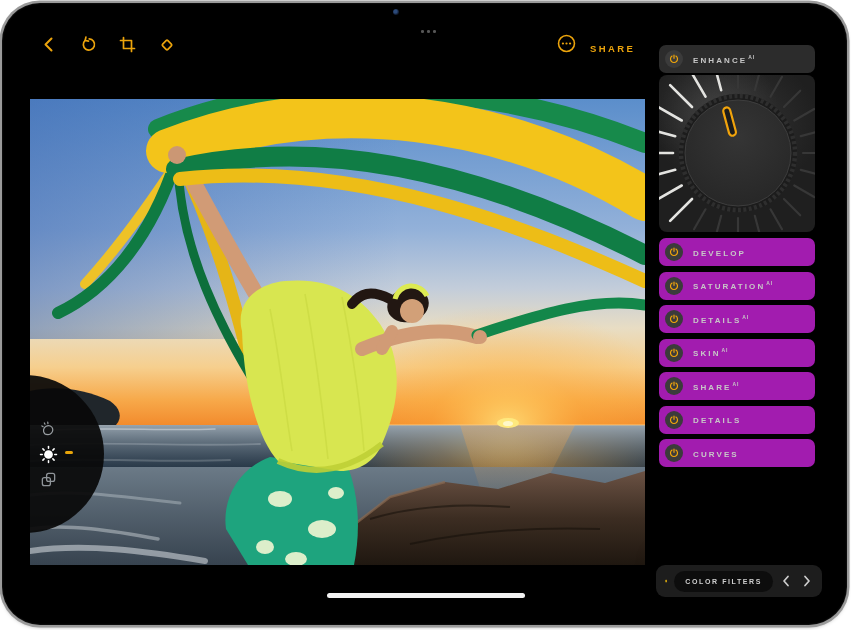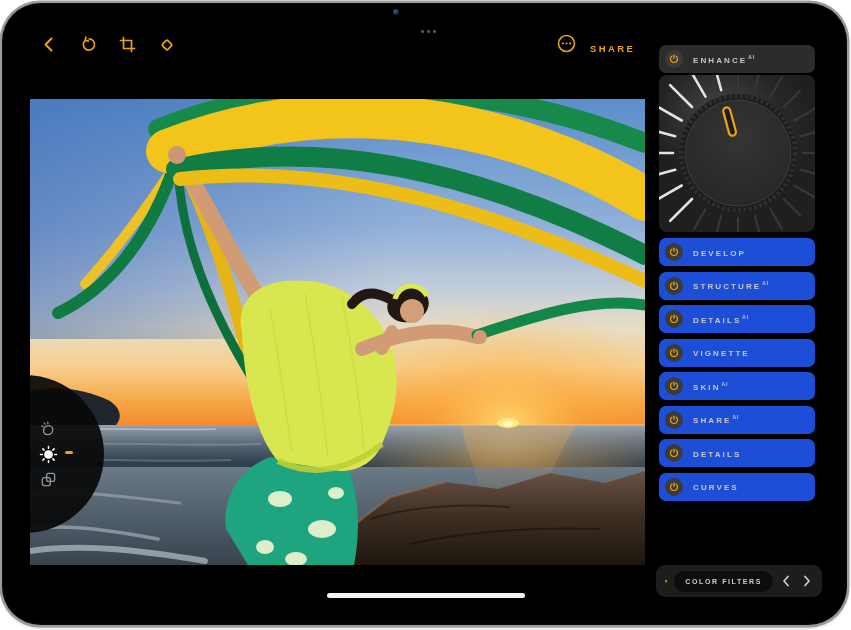--- a/index.html
+++ b/index.html
@@ -27,21 +27,21 @@
   .wheel-icon{position:absolute;width:20px;height:20px;display:flex;align-items:center;justify-content:center;cursor:pointer;}
   .wheel-tick{position:absolute;left:35px;top:352px;width:8px;height:3px;border-radius:2px;background:#e8a50a;}
 
   
   .enhance-header{position:absolute;left:659px;top:45px;width:156px;height:28px;border-radius:7px;
                   background:#2c2c2c;display:flex;align-items:center;padding-left:6px;box-sizing:border-box;}
   .knob-panel{position:absolute;left:659px;top:75px;width:156px;height:157px;border-radius:8px;overflow:hidden;
               background:radial-gradient(95px 85px at 34% 22%, rgba(255,255,255,.10), transparent 70%),
                          radial-gradient(110px 95px at 50% 32%, #343434, #1f1f1f 75%);}
   .panel-list{position:absolute;left:659px;top:238px;width:156px;display:flex;flex-direction:column;gap:5.5px;}
-  .panel-row{height:28px;border-radius:7px;background:#1d4ed8;display:flex;align-items:center;
+  .panel-row{height:28px;border-radius:7px;background:#a21caf;display:flex;align-items:center;
              padding-left:6px;box-sizing:border-box;cursor:pointer;}
   .power-btn{width:18px;height:18px;border-radius:50%;background:#3b3b3b;display:flex;align-items:center;
              justify-content:center;flex:0 0 auto;cursor:pointer;}
   .adj-label{margin-left:10px;font-size:8px;font-weight:700;letter-spacing:2.1px;color:#c7c7c7;white-space:nowrap;}
   .adj-label sup{font-size:5px;letter-spacing:.8px;vertical-align:4px;margin-left:1px;}
 
   .footer-bar{position:absolute;left:656px;top:565px;width:166px;height:32px;border-radius:9px;background:#1d1d1d;
               display:flex;align-items:center;gap:7px;padding:0 9px;box-sizing:border-box;z-index:6;
               box-shadow:0 -10px 18px rgba(0,0,0,.55);}
   .filters-pill{height:21px;border-radius:11px;background:#0d0d0d;display:flex;align-items:center;
@@ -321,46 +321,35 @@
 
     <div class="panel-row">
       <span class="power-btn">
         <svg width="10" height="10" viewBox="0 0 14 14">
           <g stroke="#f0a60a" stroke-width="1.7" fill="none" stroke-linecap="round">
             <path d="M7,1.4 V6"></path>
             <path d="M4.3,2.9 A4.9,4.9 0 1 0 9.7,2.9"></path>
           </g>
         </svg>
       </span>
-      <span class="adj-label"><span>STRUCTURE</span><sup>AI</sup></span>
+      <span class="adj-label"><span>SATURATION</span><sup>AI</sup></span>
     </div>
 
     <div class="panel-row">
       <span class="power-btn">
         <svg width="10" height="10" viewBox="0 0 14 14">
           <g stroke="#f0a60a" stroke-width="1.7" fill="none" stroke-linecap="round">
             <path d="M7,1.4 V6"></path>
             <path d="M4.3,2.9 A4.9,4.9 0 1 0 9.7,2.9"></path>
           </g>
         </svg>
       </span>
       <span class="adj-label"><span>DETAILS</span><sup>AI</sup></span>
     </div>
 
-    <div class="panel-row">
-      <span class="power-btn">
-        <svg width="10" height="10" viewBox="0 0 14 14">
-          <g stroke="#f0a60a" stroke-width="1.7" fill="none" stroke-linecap="round">
-            <path d="M7,1.4 V6"></path>
-            <path d="M4.3,2.9 A4.9,4.9 0 1 0 9.7,2.9"></path>
-          </g>
-        </svg>
-      </span>
-      <span class="adj-label"><span>VIGNETTE</span><sup></sup></span>
-    </div>
 
     <div class="panel-row">
       <span class="power-btn">
         <svg width="10" height="10" viewBox="0 0 14 14">
           <g stroke="#f0a60a" stroke-width="1.7" fill="none" stroke-linecap="round">
             <path d="M7,1.4 V6"></path>
             <path d="M4.3,2.9 A4.9,4.9 0 1 0 9.7,2.9"></path>
           </g>
         </svg>
       </span>

